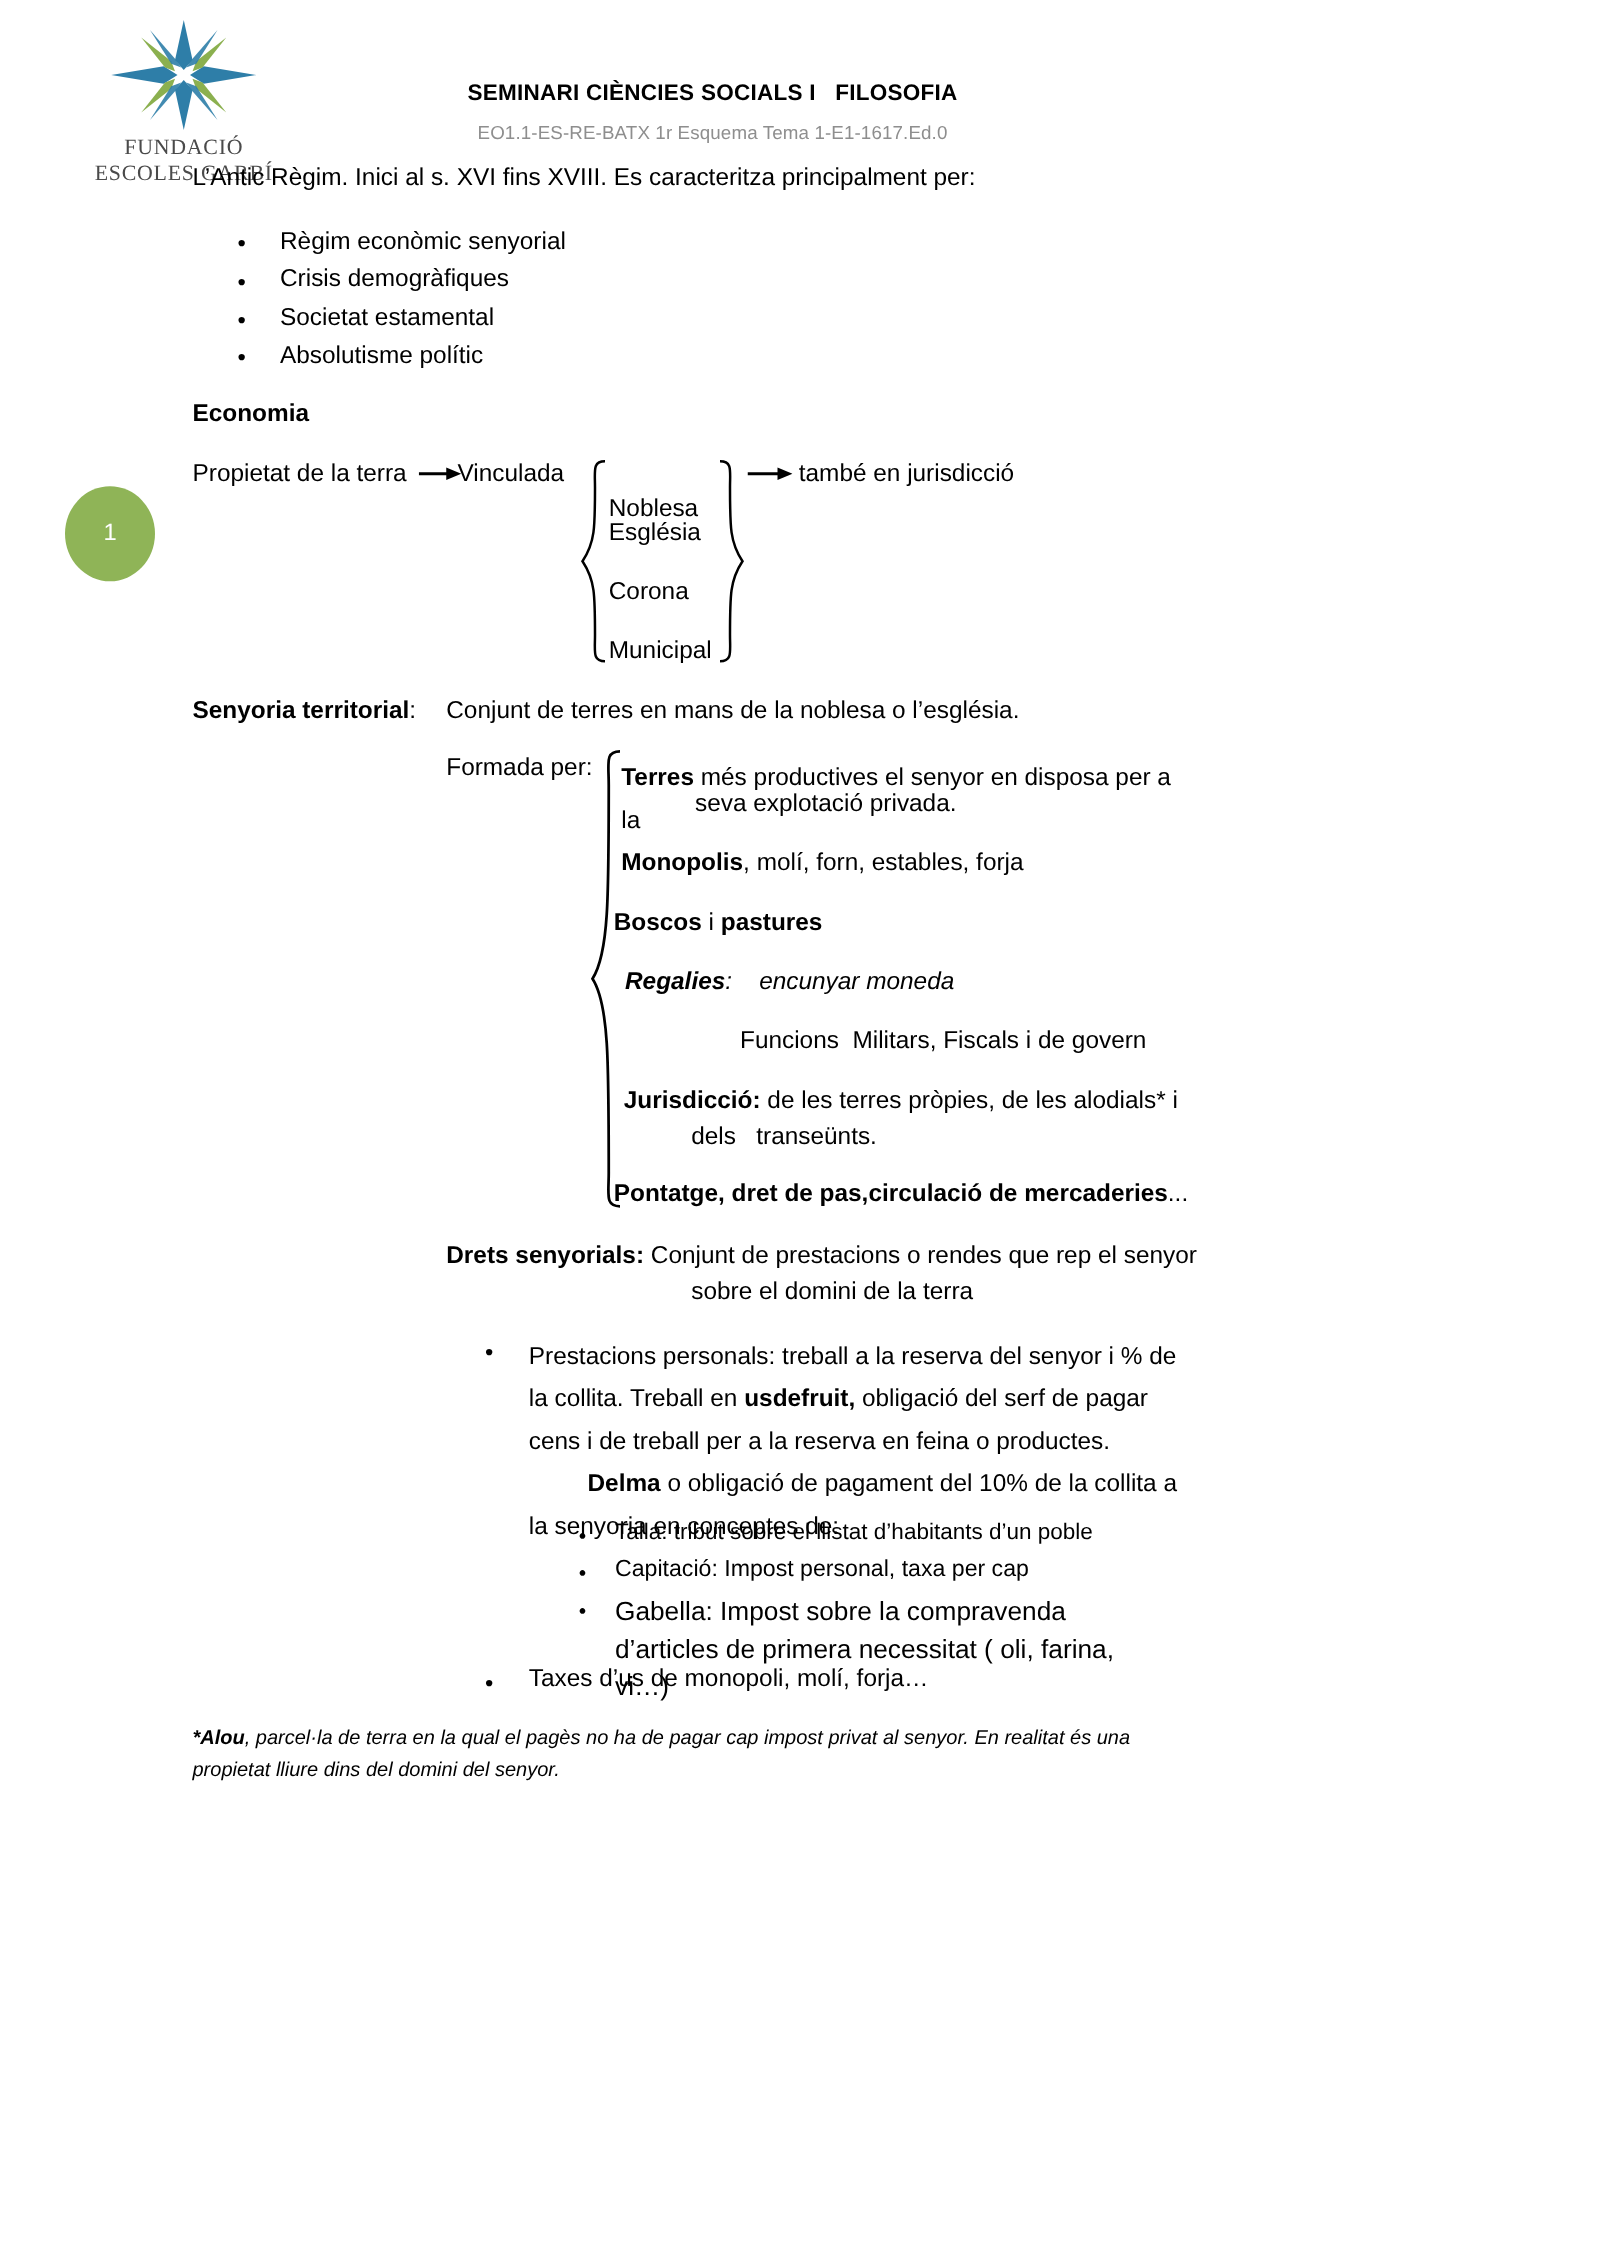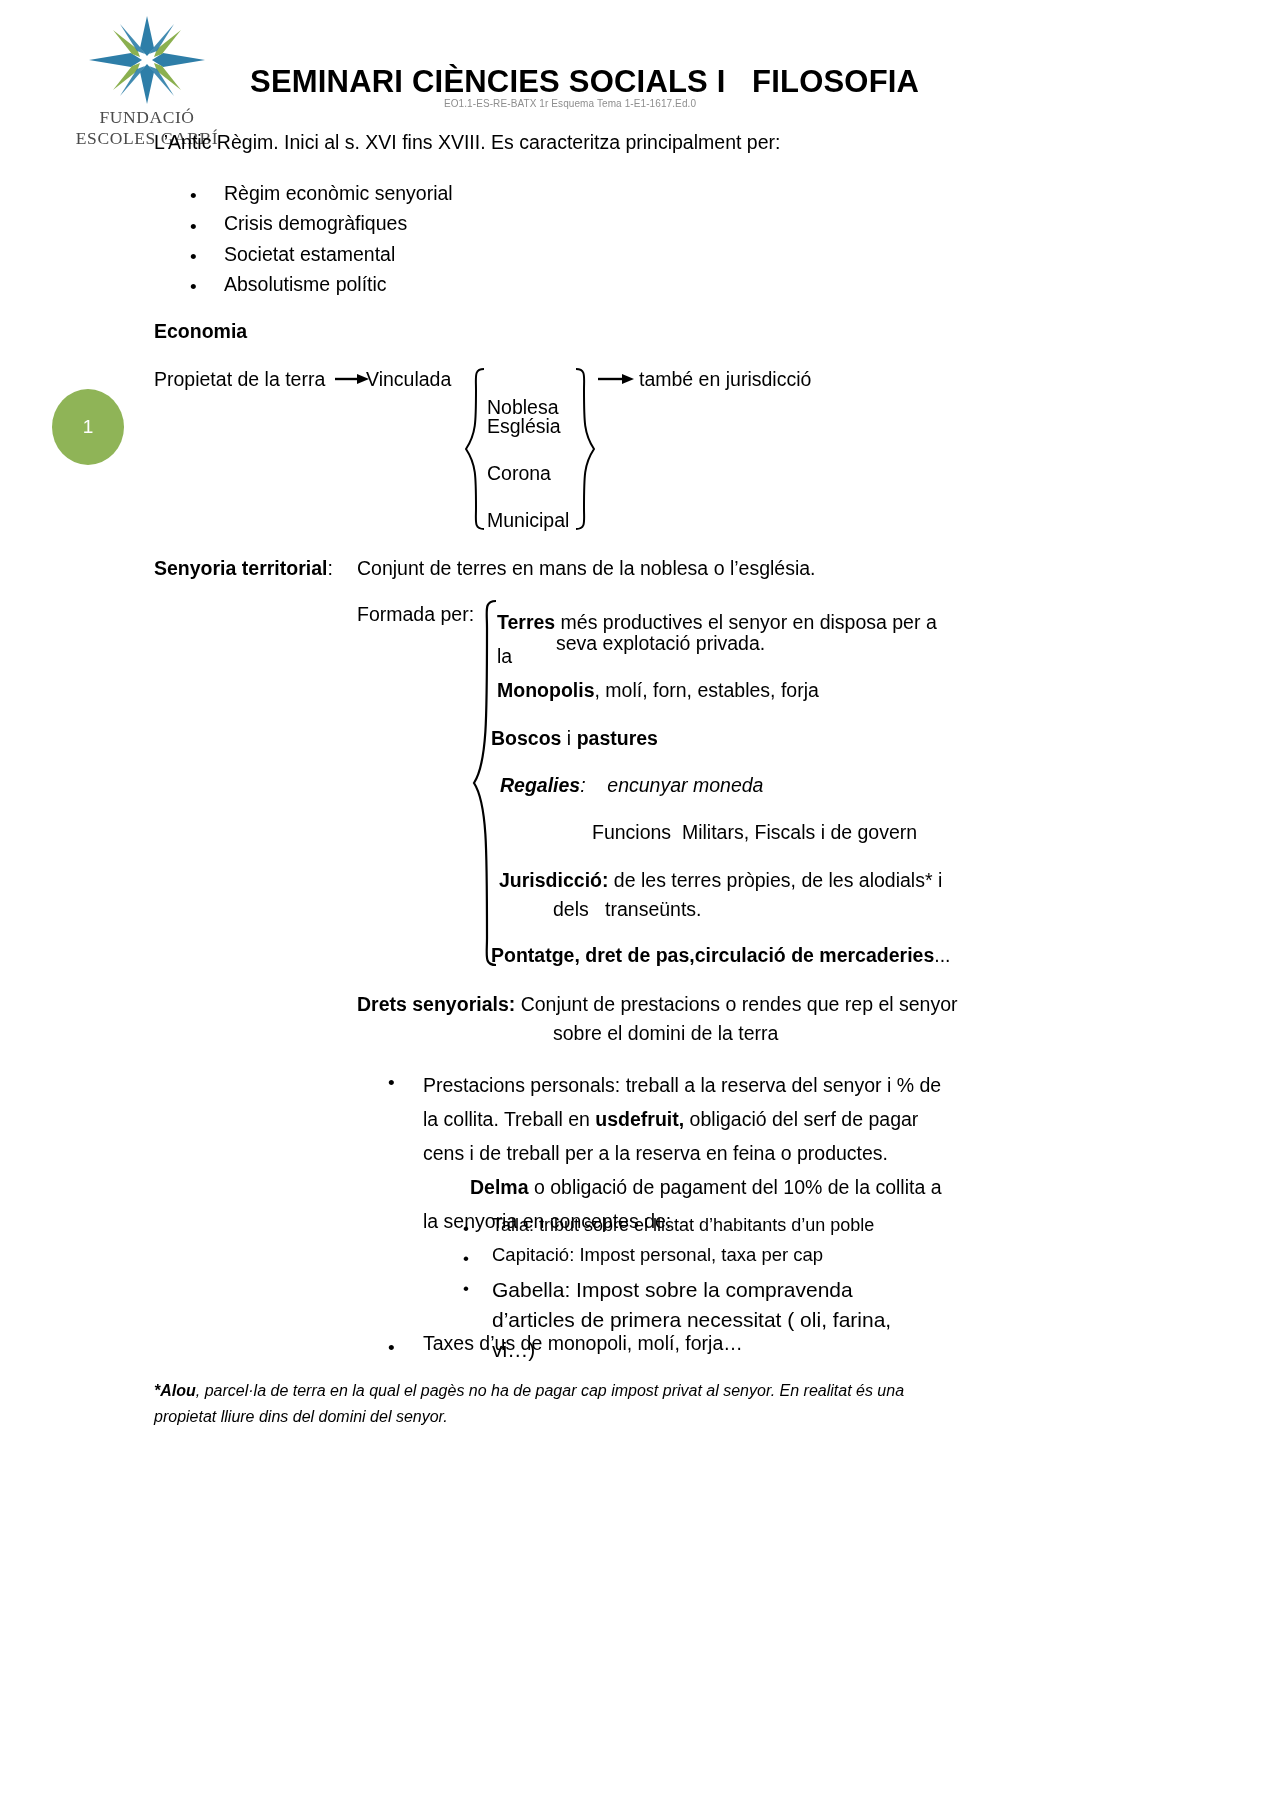--- a/index.html
+++ b/index.html
@@ -39,33 +39,33 @@
   }
 
   .doc-title {
     position: absolute;
     left: 250px;
     top: 64px;
     width: 640px;
     text-align: center;
     font-family: "Liberation Sans", sans-serif;
     font-weight: bold;
-    font-size: 31px;
+    font-size: 18px;
     letter-spacing: 0.2px;
     color: #000;
     white-space: pre;
   }
   .doc-subtitle {
     position: absolute;
     left: 250px;
     top: 98px;
     width: 640px;
     text-align: center;
     font-family: "Liberation Sans", sans-serif;
-    font-size: 10px;
+    font-size: 15px;
     color: #8e8e8e;
     letter-spacing: 0.1px;
   }
 
   
   .page-bubble {
     position: absolute;
     left: 52px;
     top: 389px;
     width: 72px;

